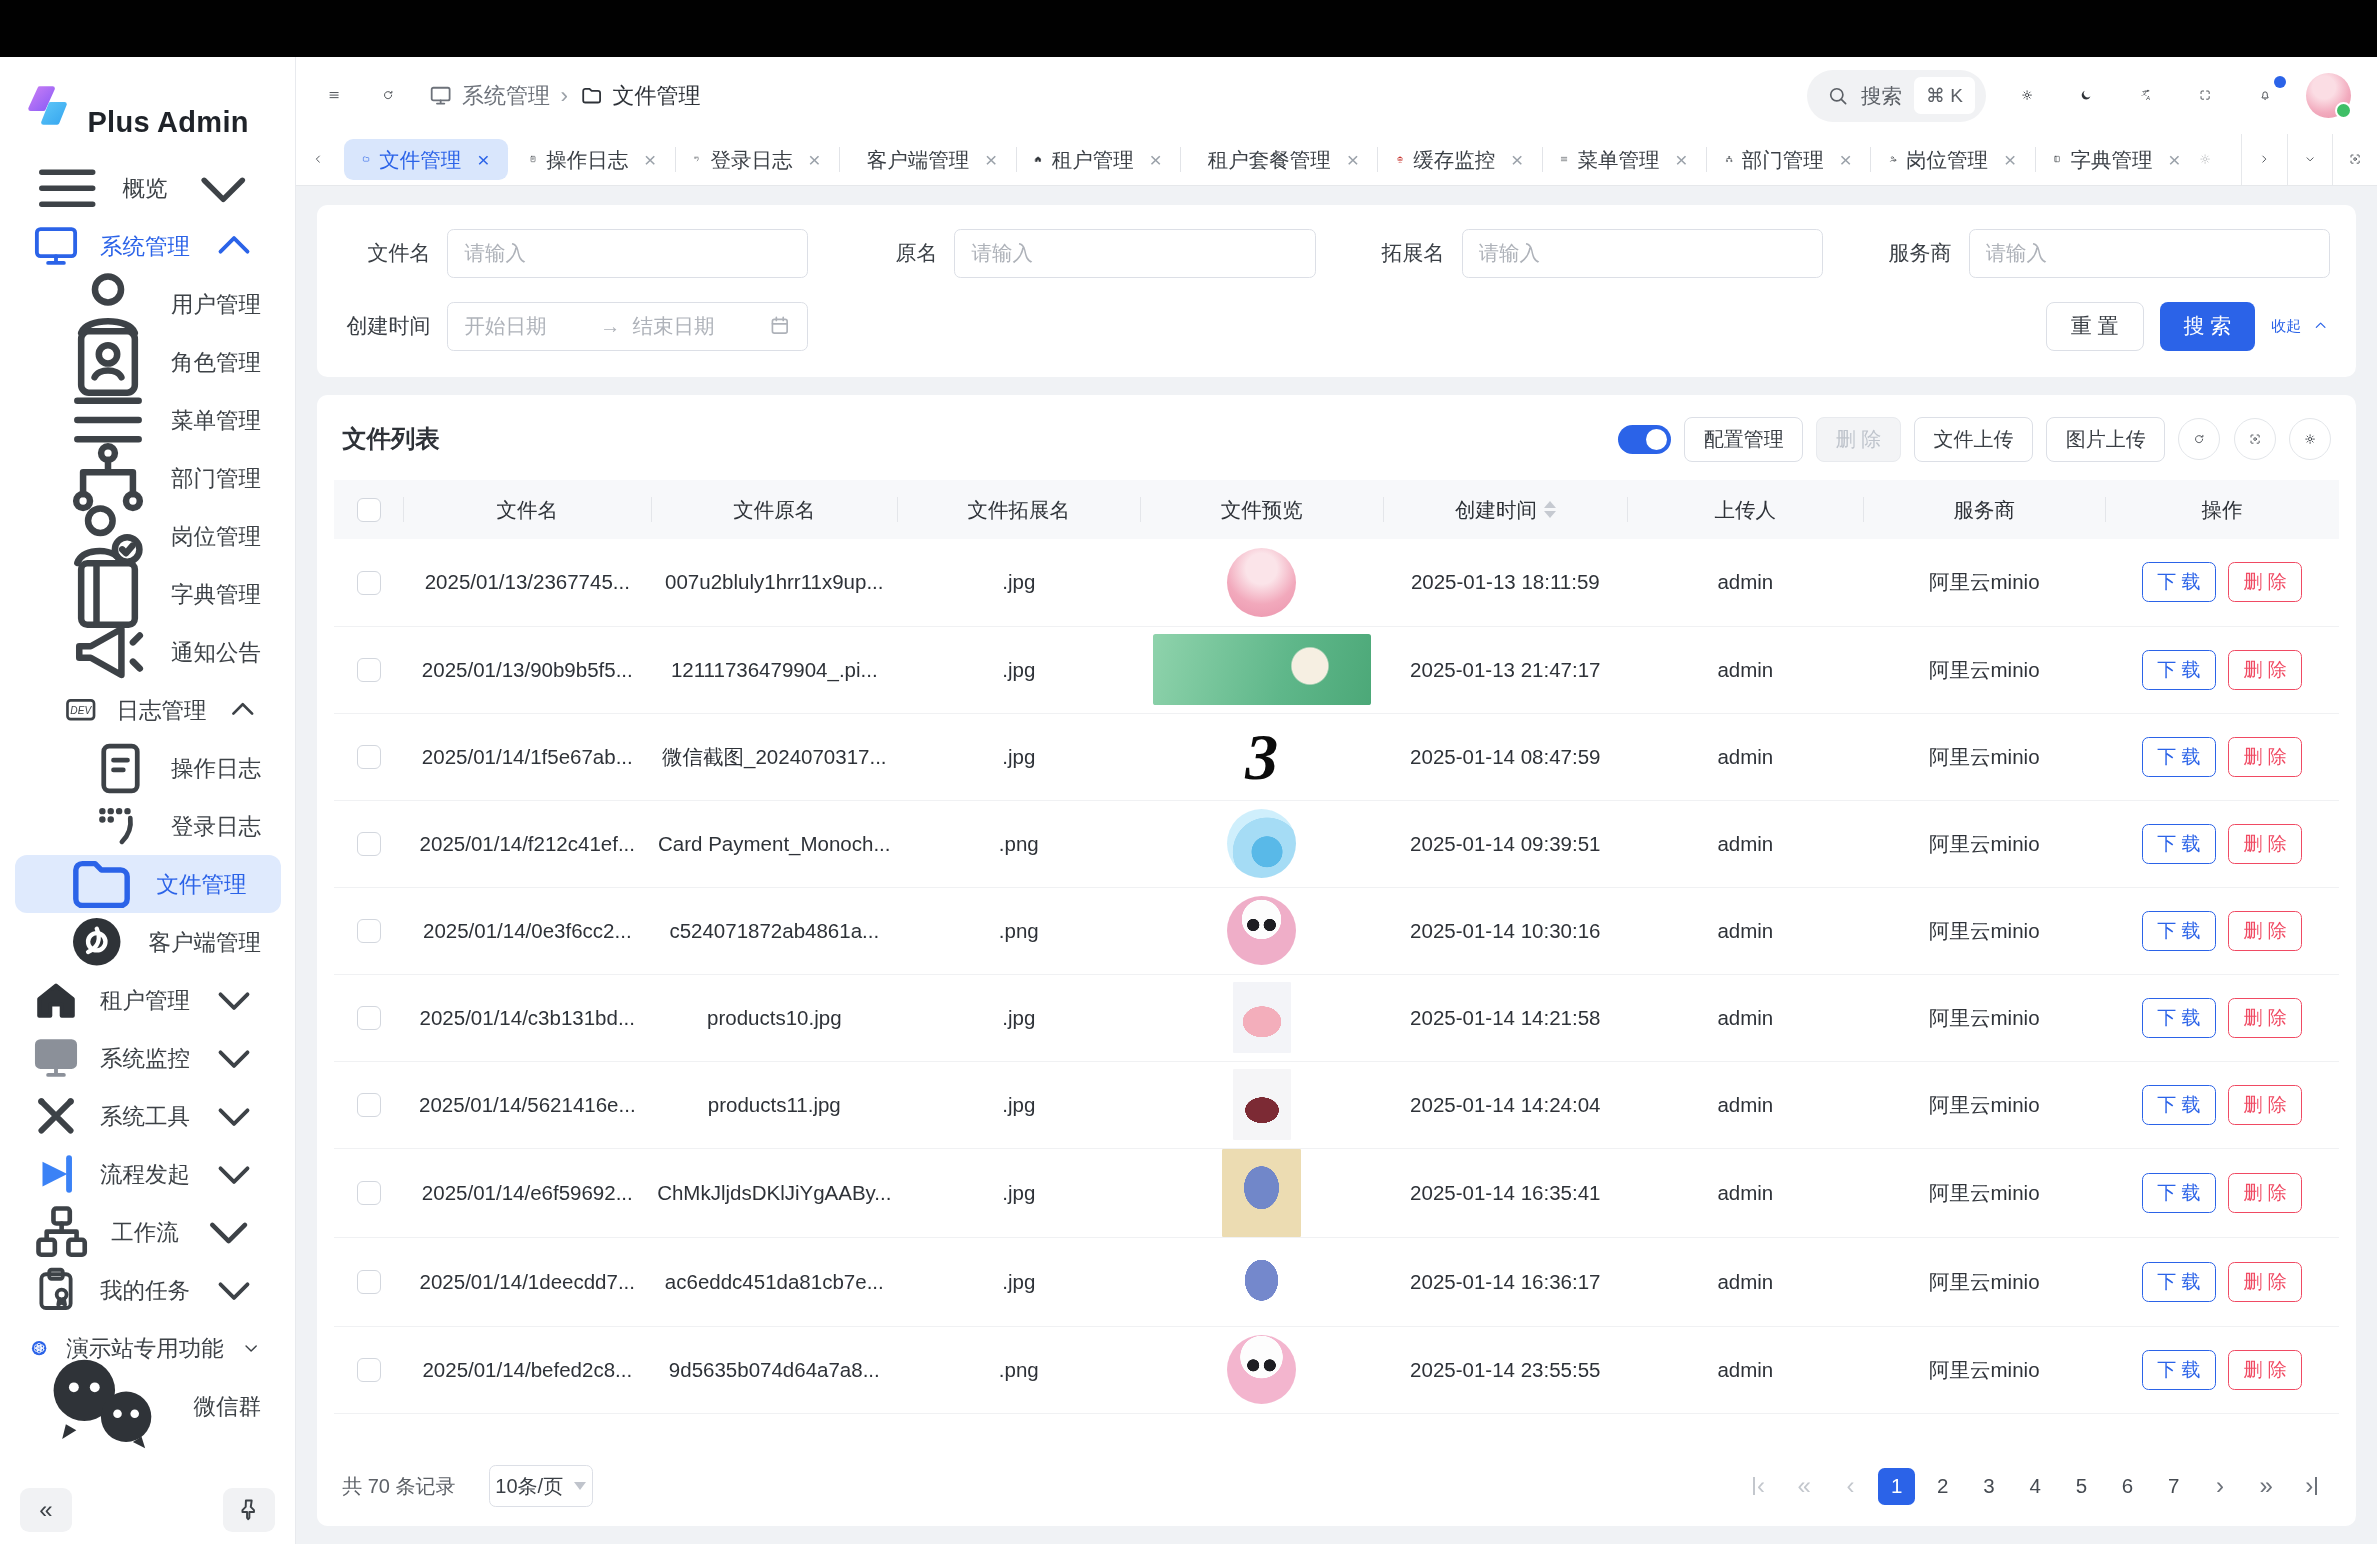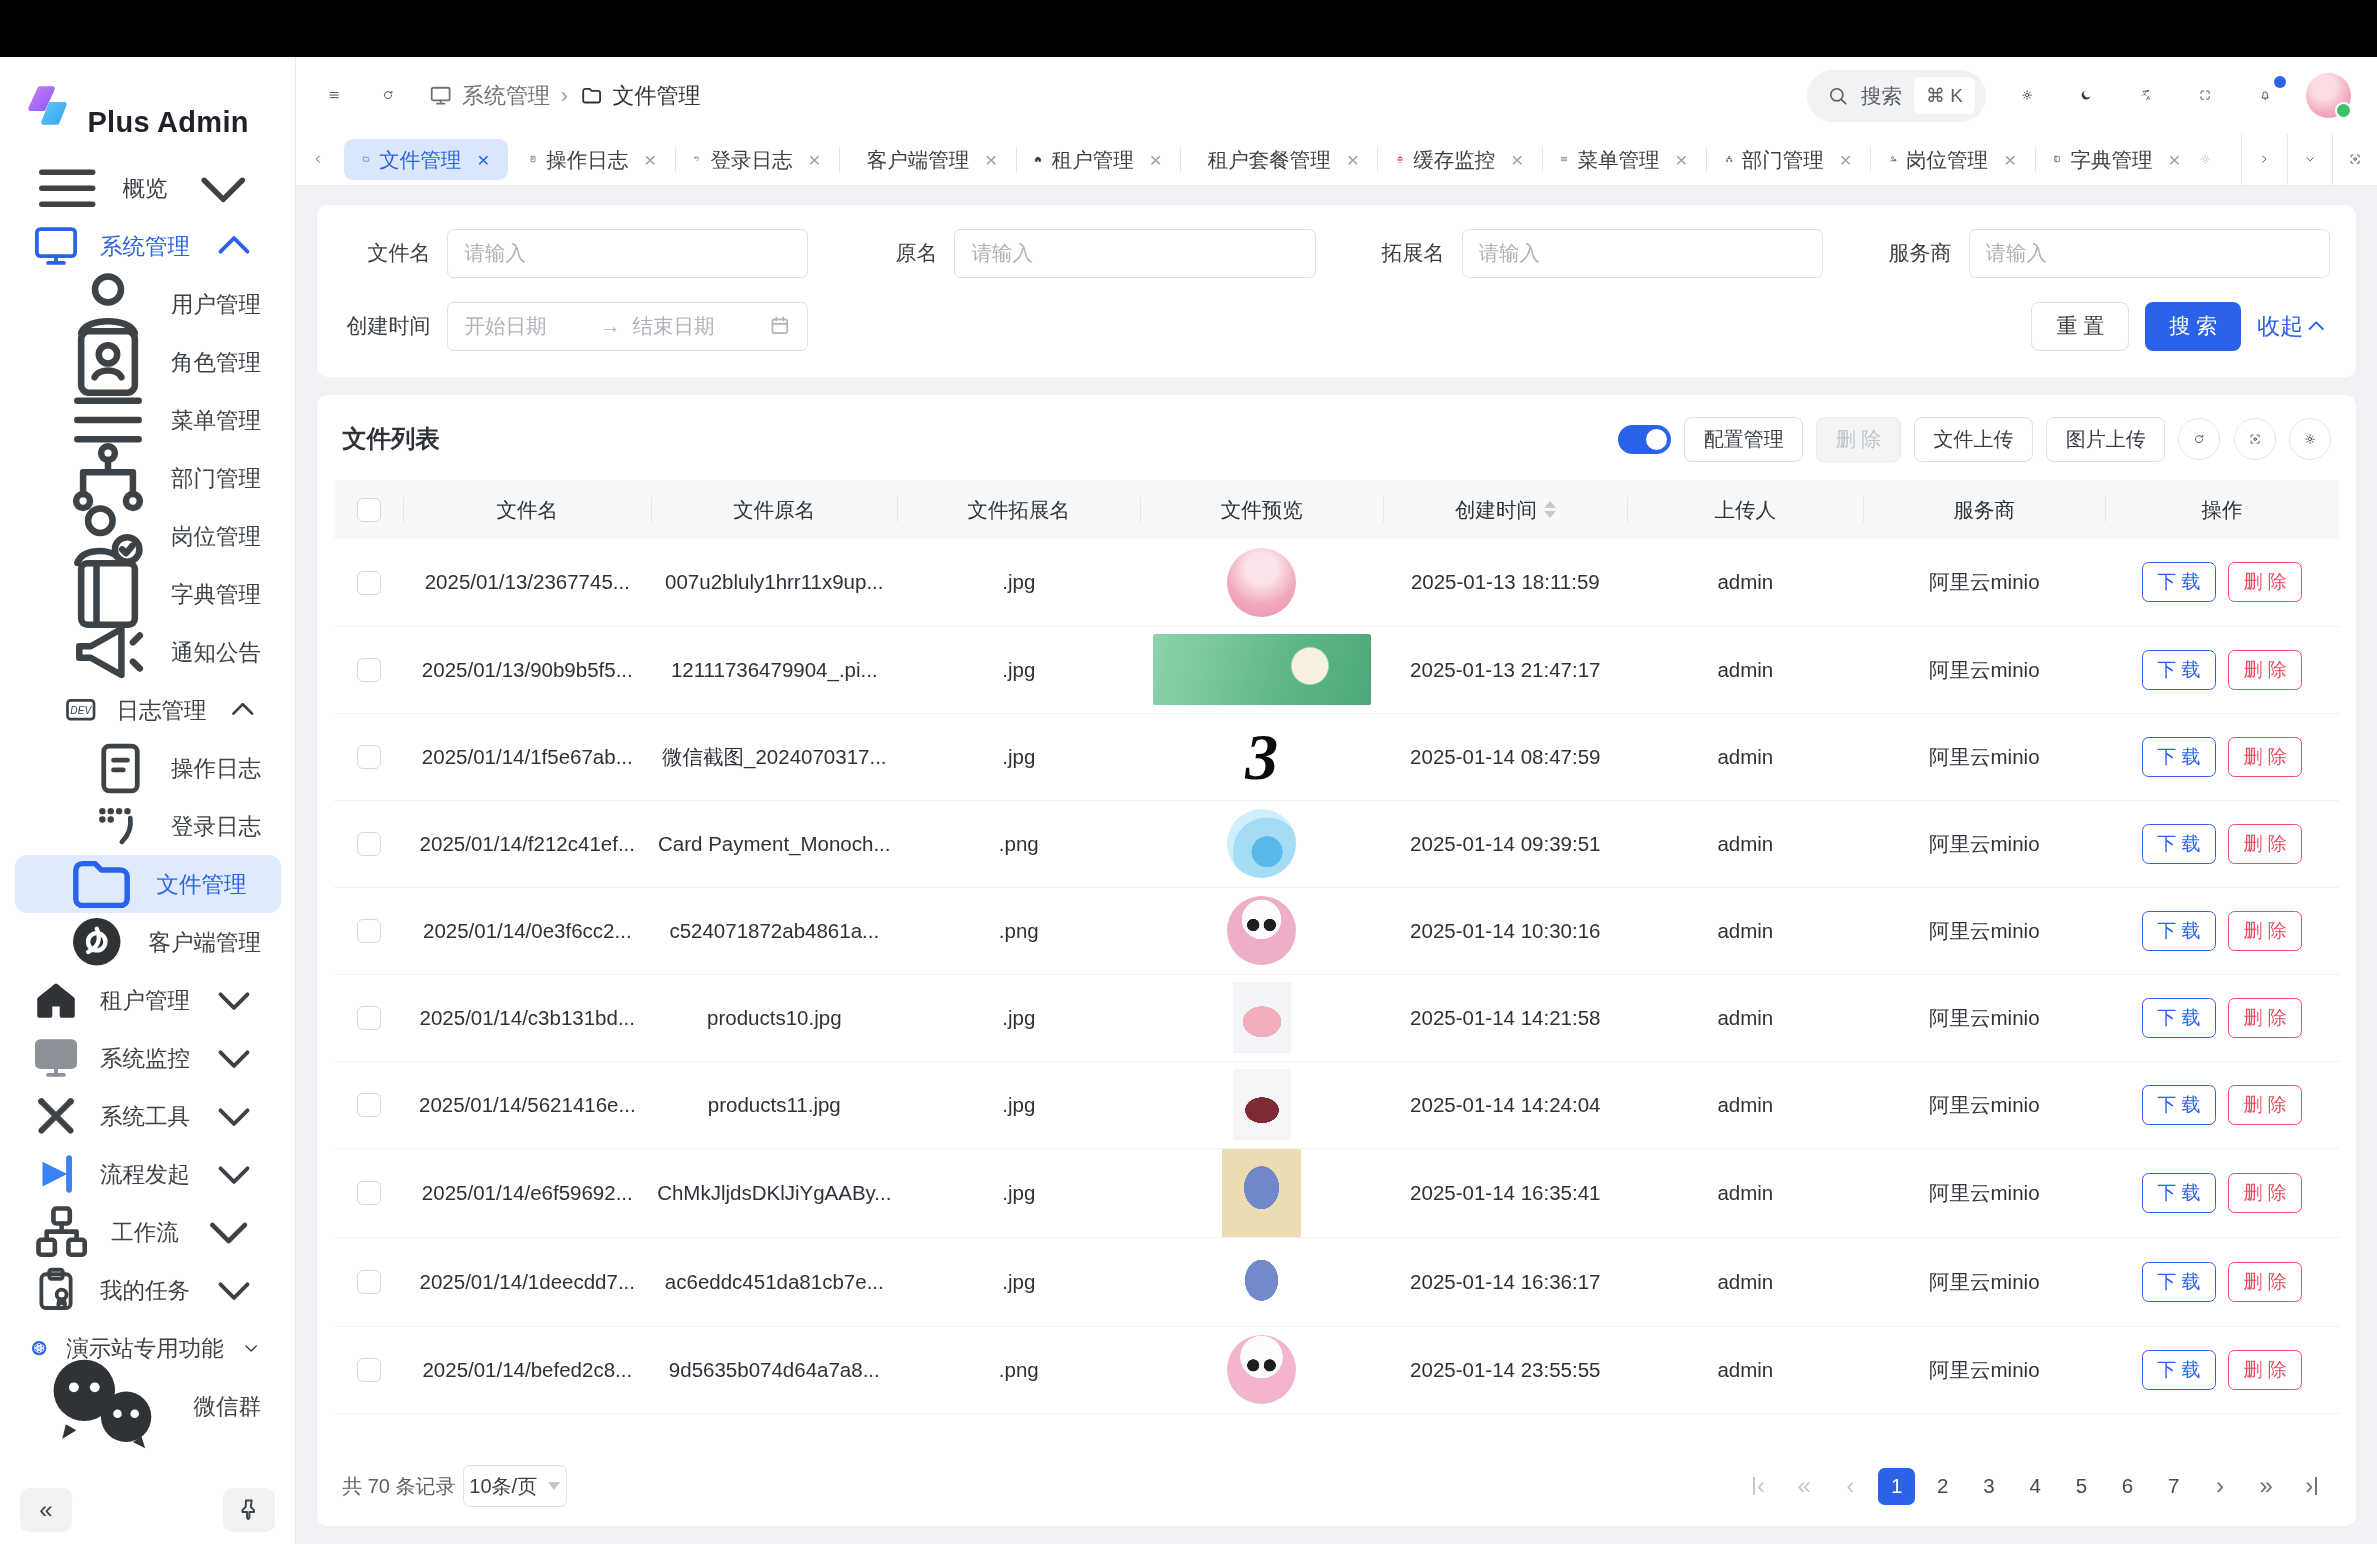--- a/index.html
+++ b/index.html
@@ -78,21 +78,21 @@
   .field label { min-width:87px; text-align:right; margin-right:17px; font-size:21px; color:#3a3f45; white-space:nowrap; }
   .inp { flex:1; height:49px; border:1.3px solid #dcdfe6; border-radius:6.6px; padding:0 16px; font-size:20.5px; color:#303133; outline:none; min-width:0; }
   .inp::placeholder { color:#aeb2b9; }
   .daterange { flex:1; height:49px; border:1.3px solid #dcdfe6; border-radius:6.6px; display:flex; align-items:center; padding:0 16px; gap:12px; color:#aeb2b9; font-size:20.5px; cursor:pointer; }
   .daterange .sp { flex:1; }
   .daterange i svg { width:21px; height:21px; }
   .actions { grid-column:4; display:flex; align-items:center; justify-content:flex-end; gap:16px; }
   .btn { height:49px; padding:0 24px; border-radius:8px; font-size:21px; display:inline-flex; align-items:center; justify-content:center; cursor:pointer; white-space:nowrap; }
   .btn.ghost { border:1.3px solid #dcdfe6; background:#fff; color:#3a3f45; }
   .btn.primary { background:#2b63e8; color:#fff; }
-  .link-collapse { display:flex; align-items:center; gap:0; color:#2b63e8; font-size:23px; cursor:pointer; white-space:nowrap; }
+  .link-collapse { display:flex; align-items:center; gap:11px; color:#2b63e8; font-size:15px; cursor:pointer; white-space:nowrap; }
   .link-collapse svg { width:18.5px; height:18.5px; }
 
   .list-card { margin-top:18.5px; flex:1; padding:20px 16px 18.5px; display:flex; flex-direction:column; min-height:0; }
   .toolbar { display:flex; align-items:center; padding:1.3px 9.2px 18.5px; }
   .list-title { font-size:24.4px; font-weight:600; color:#2e3238; }
   .toolbar-right { margin-left:auto; display:flex; align-items:center; gap:13.2px; }
   .switch { width:53px; height:29px; border-radius:14.5px; background:#2b63e8; position:relative; cursor:pointer; }
   .switch::after { content:""; position:absolute; right:4px; top:4px; width:21px; height:21px; border-radius:50%; background:#fff; }
   .tb-btn { height:45px; padding:0 18.5px; border:1.3px solid #dcdfe6; border-radius:8px; background:#fff; font-size:20px; color:#3a3f45; display:flex; align-items:center; cursor:pointer; white-space:nowrap; }
   .tb-btn.disabled { background:#f3f4f6; color:#bfc4cc; border-color:#e8eaee; cursor:default; }
@@ -112,21 +112,21 @@
   .cb { display:inline-block; width:24px; height:24px; border:1.3px solid #d3d7de; border-radius:6px; background:#fff; cursor:pointer; vertical-align:middle; }
   .pv { margin:0 auto; display:flex; align-items:center; justify-content:center; cursor:pointer; }
   .pv-text { font-family:"Liberation Serif","DejaVu Serif",serif; font-style:italic; font-weight:700; font-size:66px; color:#0b0b0b; }
   .ops { display:flex; align-items:center; justify-content:center; gap:12px; }
   .mini { height:40px; padding:0 14.5px; border-radius:6.6px; border:1.3px solid; font-size:19px; display:inline-flex; align-items:center; cursor:pointer; white-space:nowrap; }
   .mini.dl { color:#2b63e8; border-color:#2b63e8; }
   .mini.del { color:#f04a63; border-color:#f04a63; }
 
   .pagebar { display:flex; align-items:center; padding:18.5px 9.2px 0; flex:0 0 auto; }
   .total { font-size:20px; color:#5d6167; }
-  .psel { margin-left:7px; width:104px; height:42px; border:1.3px solid #dcdfe6; border-radius:6.6px; display:flex; align-items:center; justify-content:center; gap:10.6px; font-size:20px; color:#3a3f45; cursor:pointer; }
+  .psel { margin-left:33px; width:104px; height:42px; border:1.3px solid #dcdfe6; border-radius:6.6px; display:flex; align-items:center; justify-content:center; gap:10.6px; font-size:20px; color:#3a3f45; cursor:pointer; }
   .caret { width:0; height:0; border-left:6.6px solid transparent; border-right:6.6px solid transparent; border-top:8px solid #c0c4cc; }
   .pager { margin-left:auto; display:flex; align-items:center; gap:9.2px; }
   .pg { min-width:37px; height:37px; display:flex; align-items:center; justify-content:center; font-size:20.5px; color:#454a51; border-radius:6.6px; cursor:pointer; }
   .pg.nav { color:#6d727a; font-size:24px; }
   .pg.disabled { color:#c3c7cd; }
   .pg.current { background:#2b63e8; color:#fff; }
   .vbar { width:2px; height:18.5px; background:currentColor; display:inline-block; margin:0 2px; }
 </style>
 </head>
 <body>

